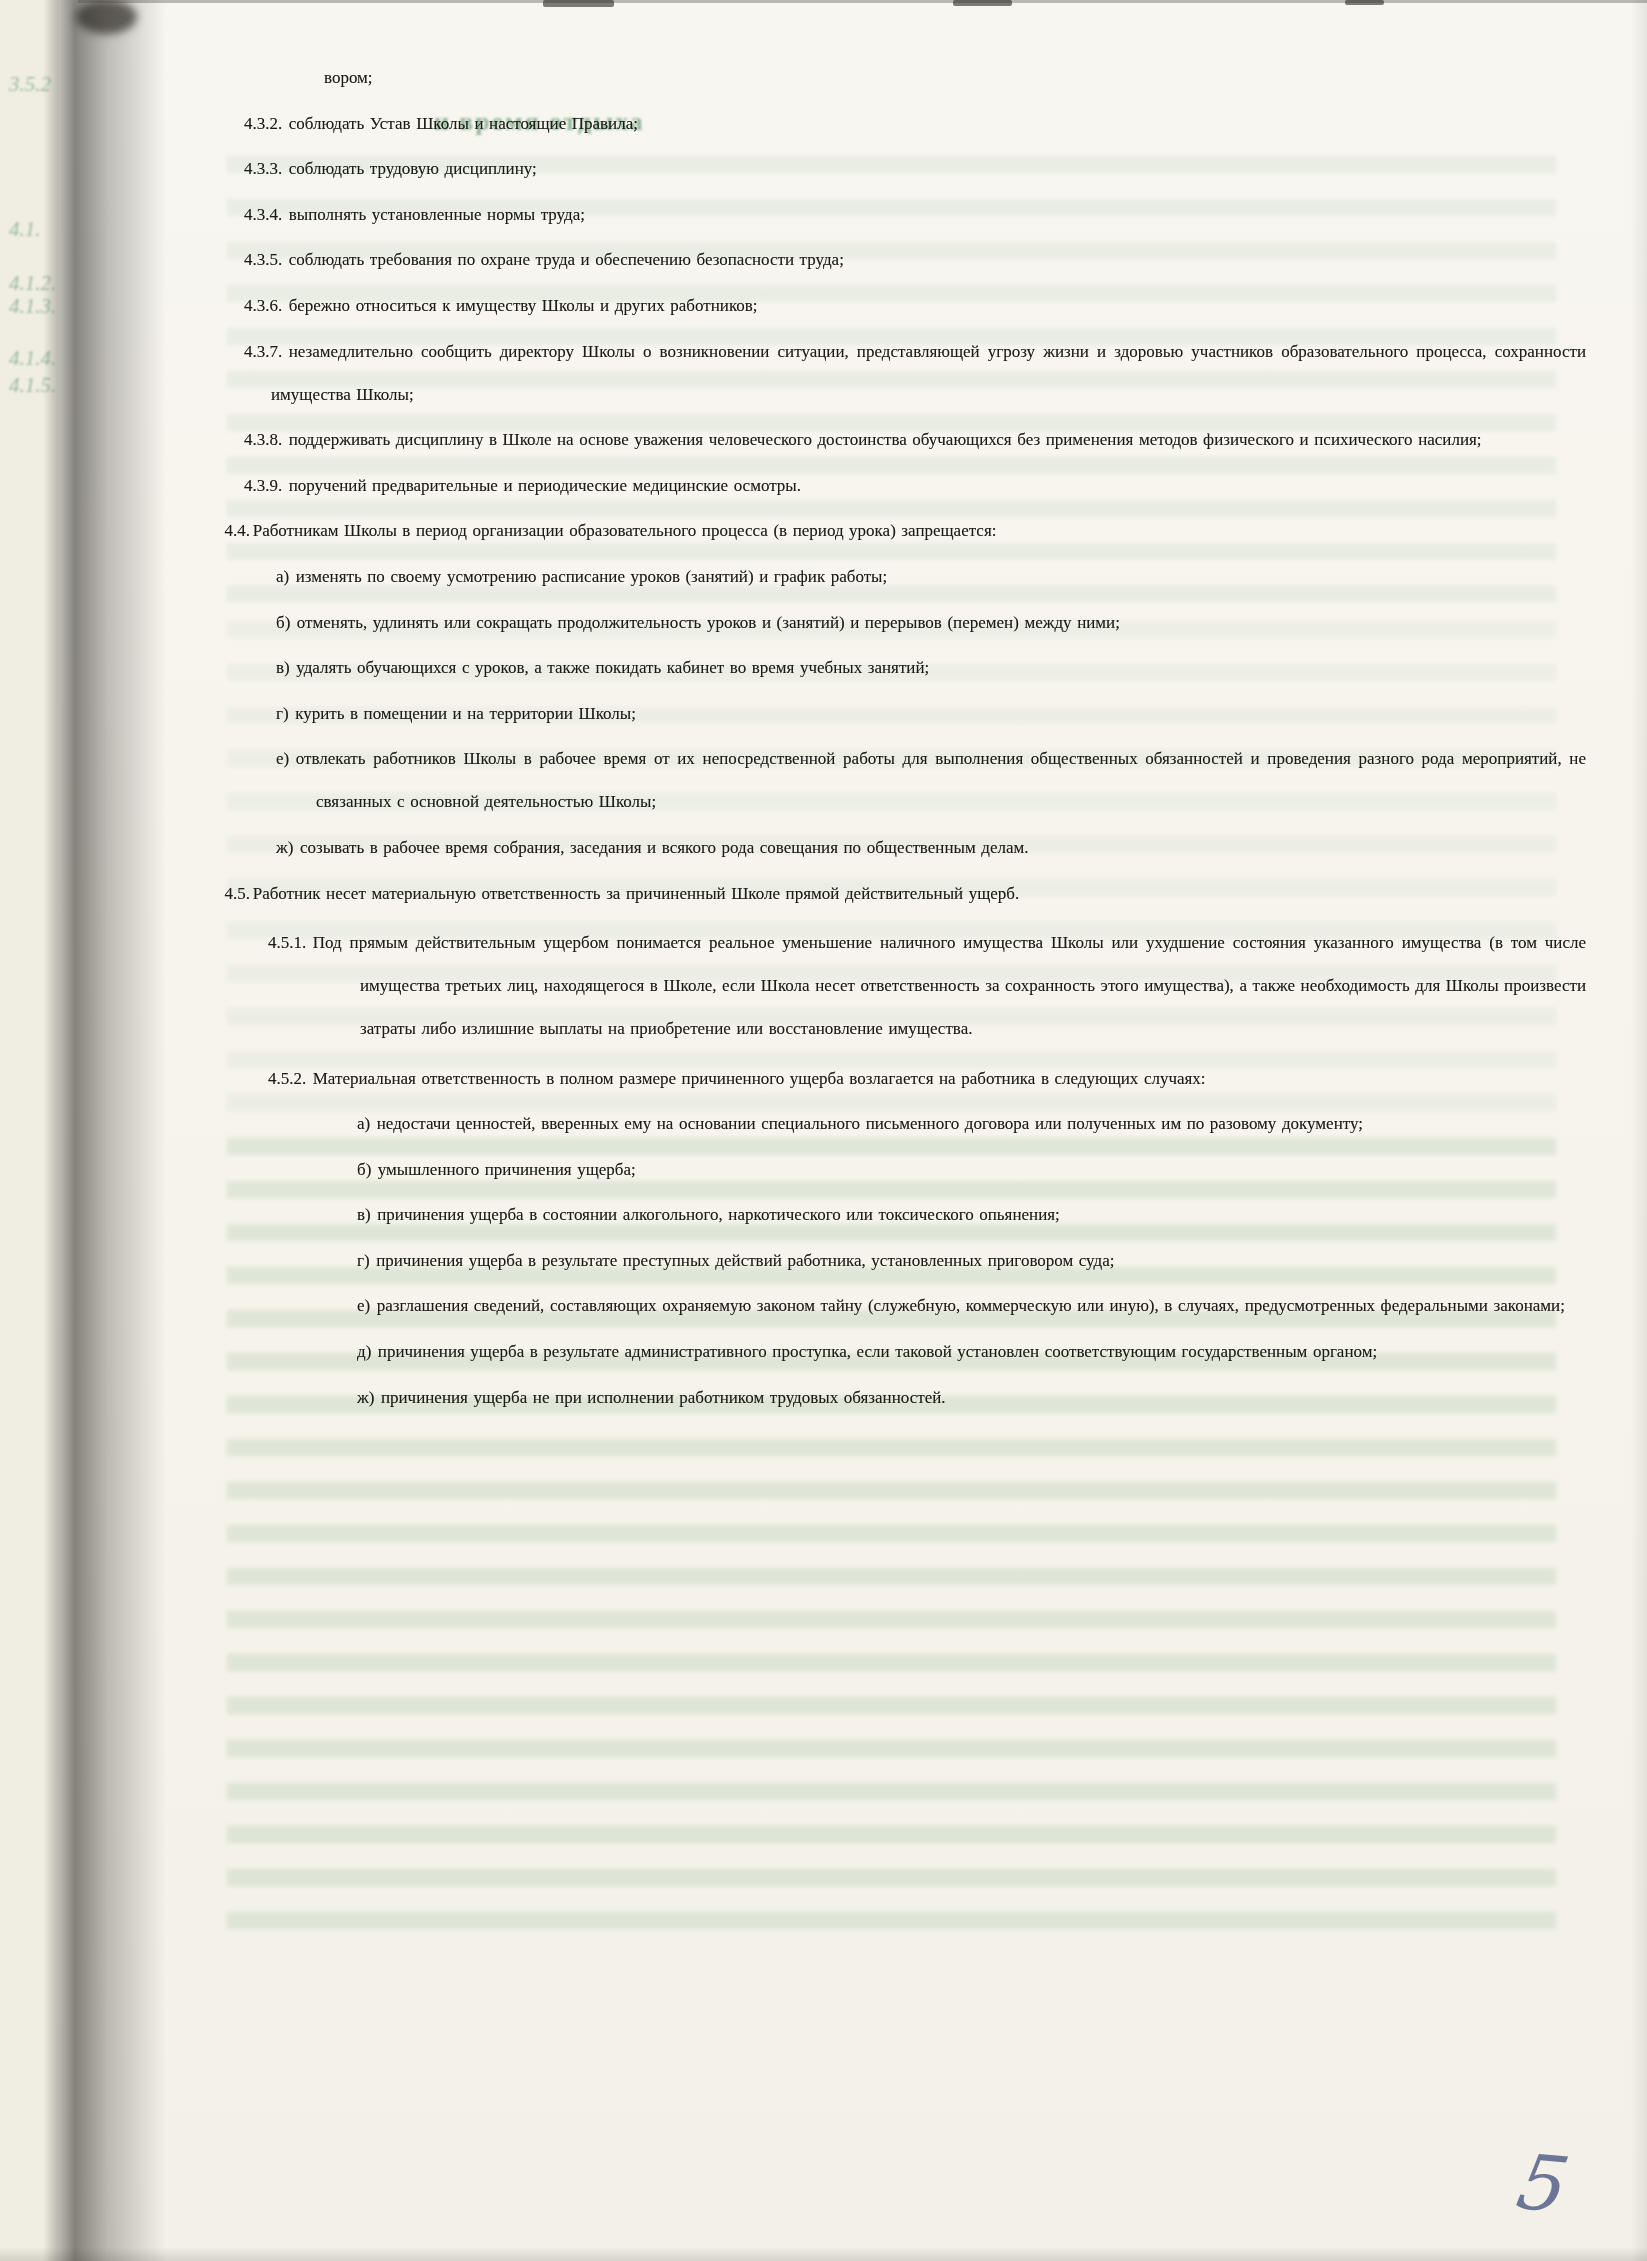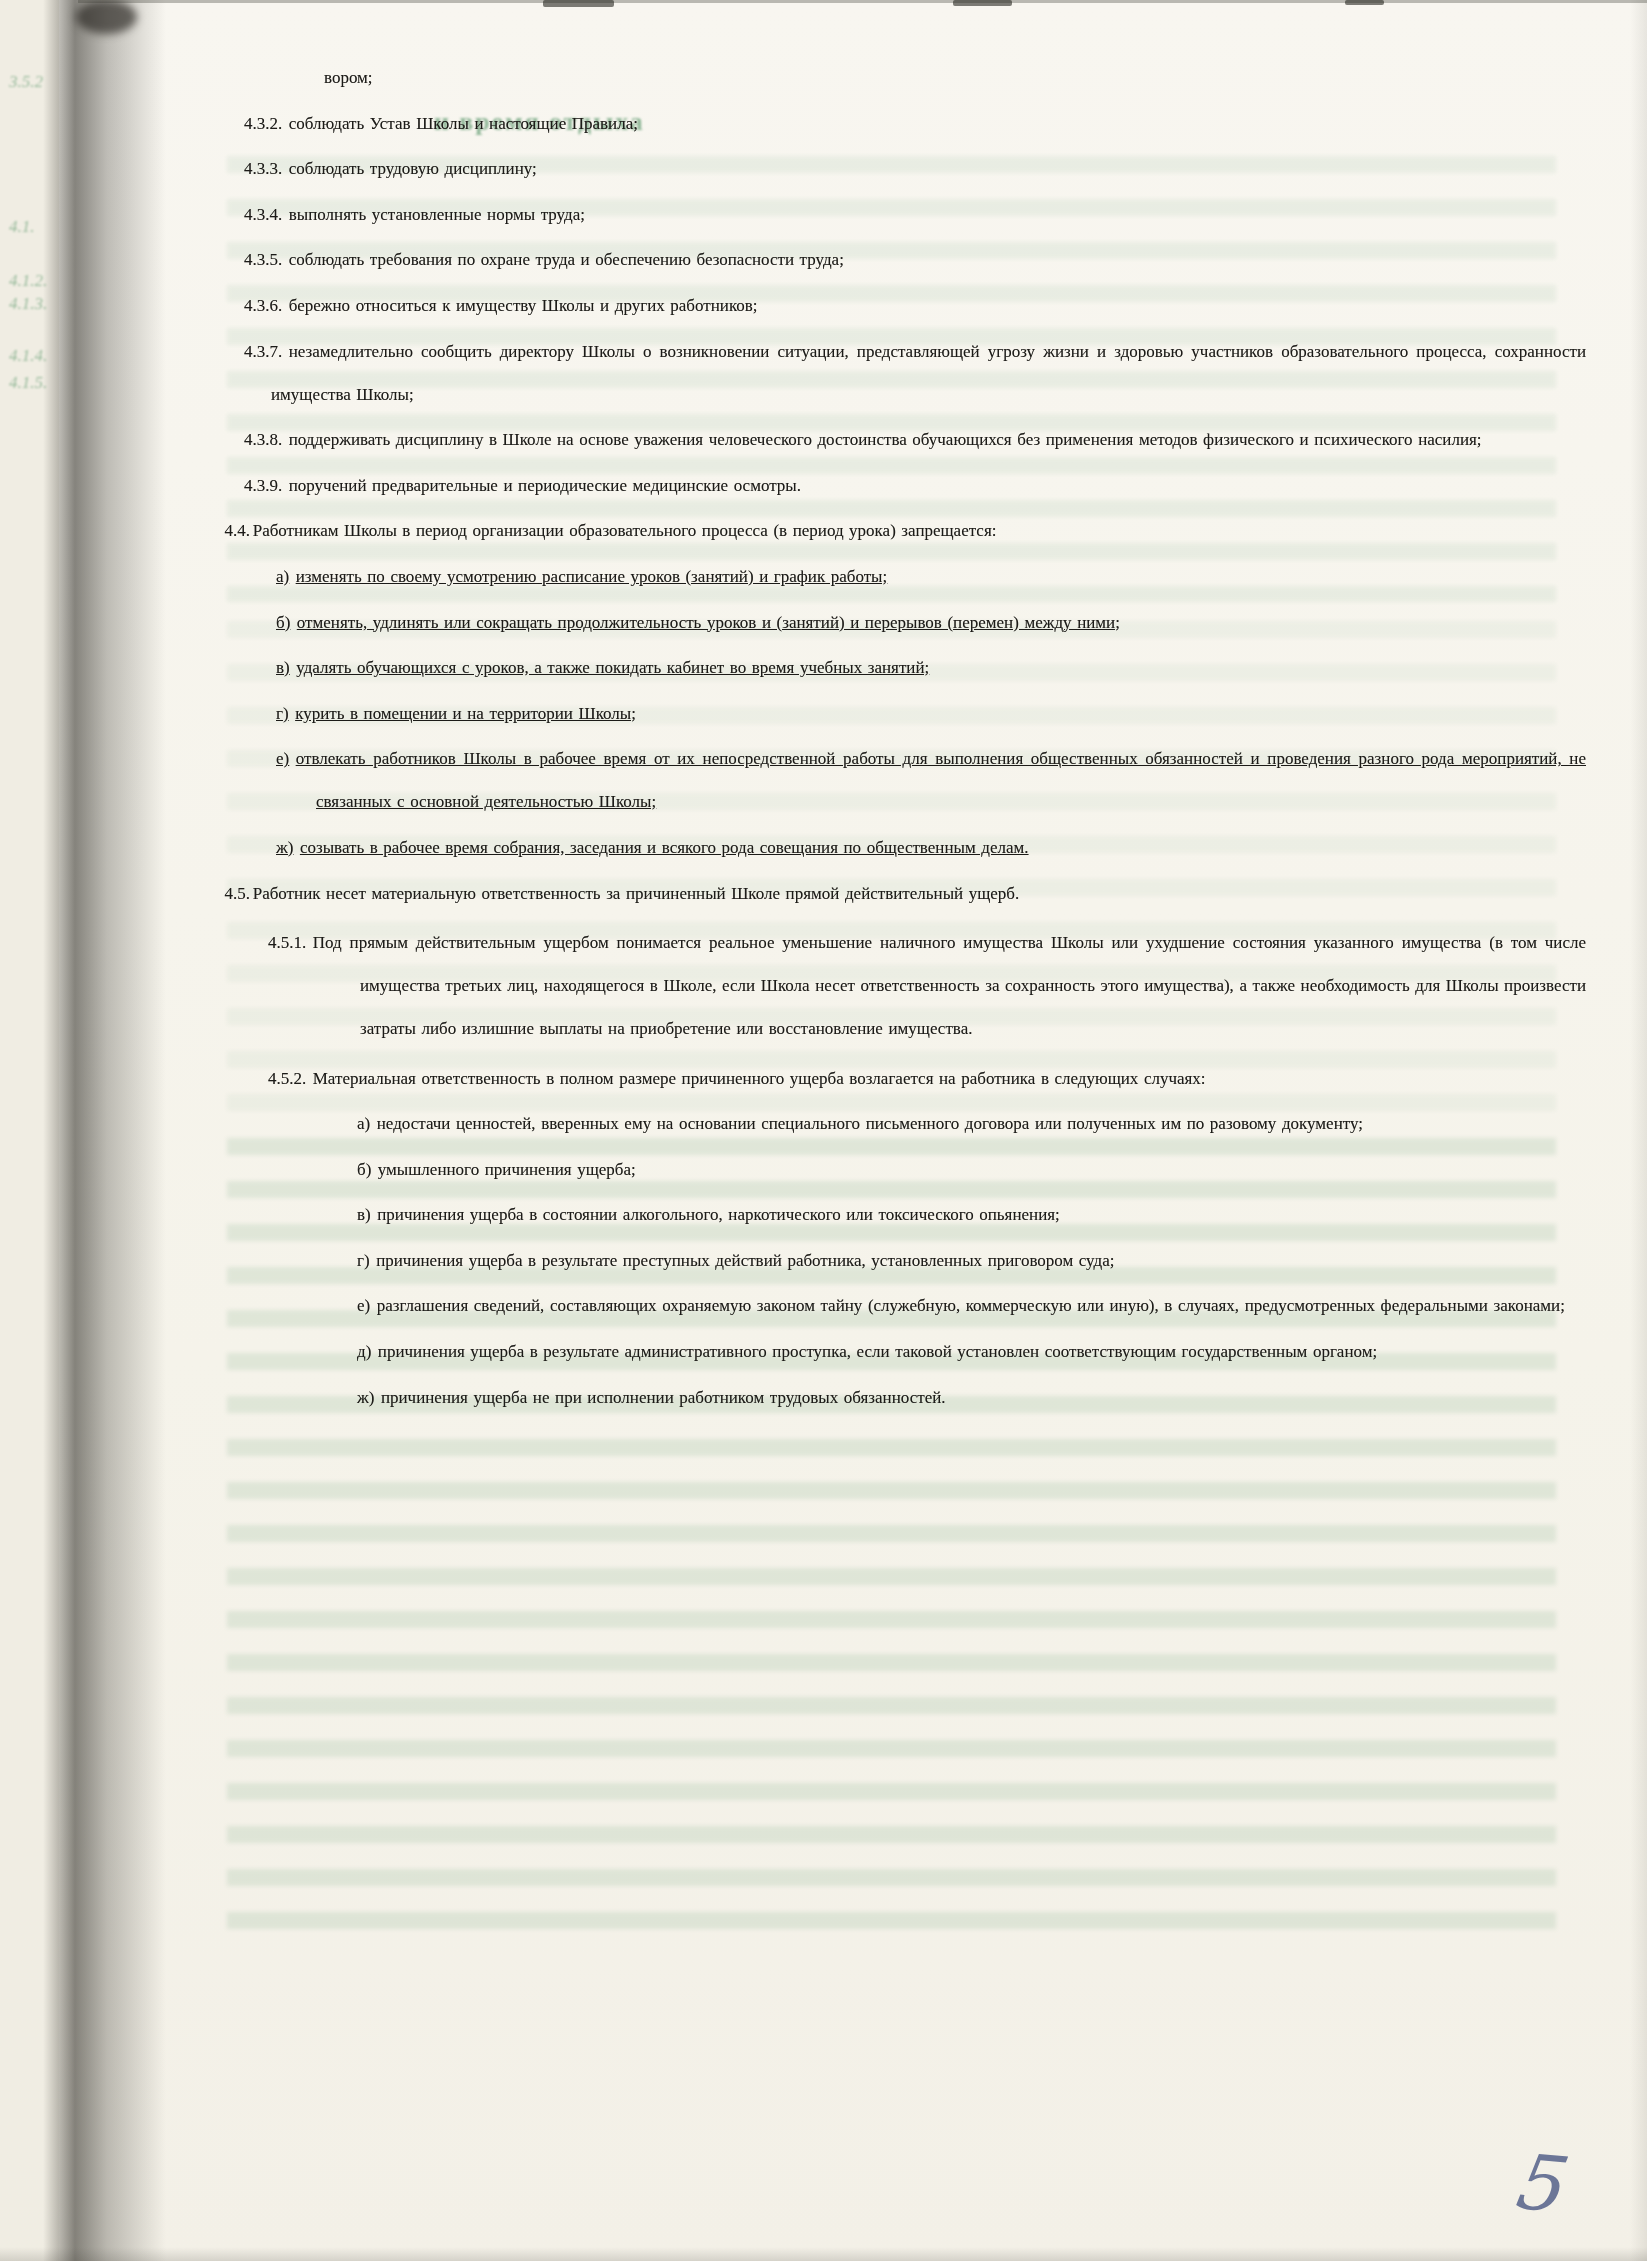--- a/index.html
+++ b/index.html
@@ -20,35 +20,35 @@
   .edge-right{position:absolute;top:0;right:0;width:17px;height:100%;background:linear-gradient(270deg,rgba(30,28,22,.08),rgba(30,28,22,0));}
   .top-dash{position:absolute;background:rgba(40,40,34,.6);filter:blur(0.6px);border-radius:1.9px;}
   .corner-blotch{position:absolute;left:76px;top:0;width:61px;height:34px;background:rgba(35,33,28,.65);filter:blur(4.5px);border-radius:50%;}
   
   .bleed{position:absolute;z-index:1;pointer-events:none;}
   .bleed-heading{left:434px;top:107px;font-size:26px;font-weight:bold;color:#2e7d46;opacity:.5;filter:blur(1px);letter-spacing:1.9px;}
   .bleed-stripes{left:227px;width:1329px;background:repeating-linear-gradient(180deg,rgba(46,125,70,.22) 0 17px,rgba(46,125,70,0) 17px 43px);filter:blur(1.9px);}
   .stripes-a{top:156px;height:446px;opacity:.32;}
   .stripes-b{top:621px;height:504px;opacity:.22;}
   .stripes-c{top:1138px;height:807px;opacity:.5;}
-  .margin-mark{position:absolute;left:9px;font-size:17px;color:#2e7d46;opacity:.45;filter:blur(0.8px);font-style:italic;}
+  .margin-mark{position:absolute;left:9px;font-size:21px;color:#2e7d46;opacity:.45;filter:blur(0.8px);font-style:italic;}
   
   .content{
     position:absolute;z-index:2;
     left:213px;top:56px;width:1373px;
     font-size:17px;line-height:43px;
     text-align:justify;
     text-shadow:0 0 0.6px rgba(25,23,18,.35);
     word-spacing:1.3px;
   }
   .top-fragment{margin-left:111px;text-align:left;margin-bottom:2.6px;}
   .para{margin:2.6px 0;}
   .l43{padding-left:58px;text-indent:-27px;}
   .p-main{text-indent:11.6px;}
-  .lalpha{padding-left:103px;text-indent:-40px;text-decoration:underline;}
+  .lalpha{padding-left:103px;text-indent:-40px;}
   .l45{padding-left:147px;text-indent:-92px;margin-top:6.5px;}
   .lalpha2{padding-left:187px;text-indent:-43px;}
   .num{margin-right:6.5px;}
   .p-main .num{margin-right:2.6px;}
   
   .page-number{
     position:absolute;z-index:3;
     left:1519px;top:2139px;
     font-family:"DejaVu Serif",serif;font-style:italic;
     font-size:76px;color:#55618a;opacity:.85;

